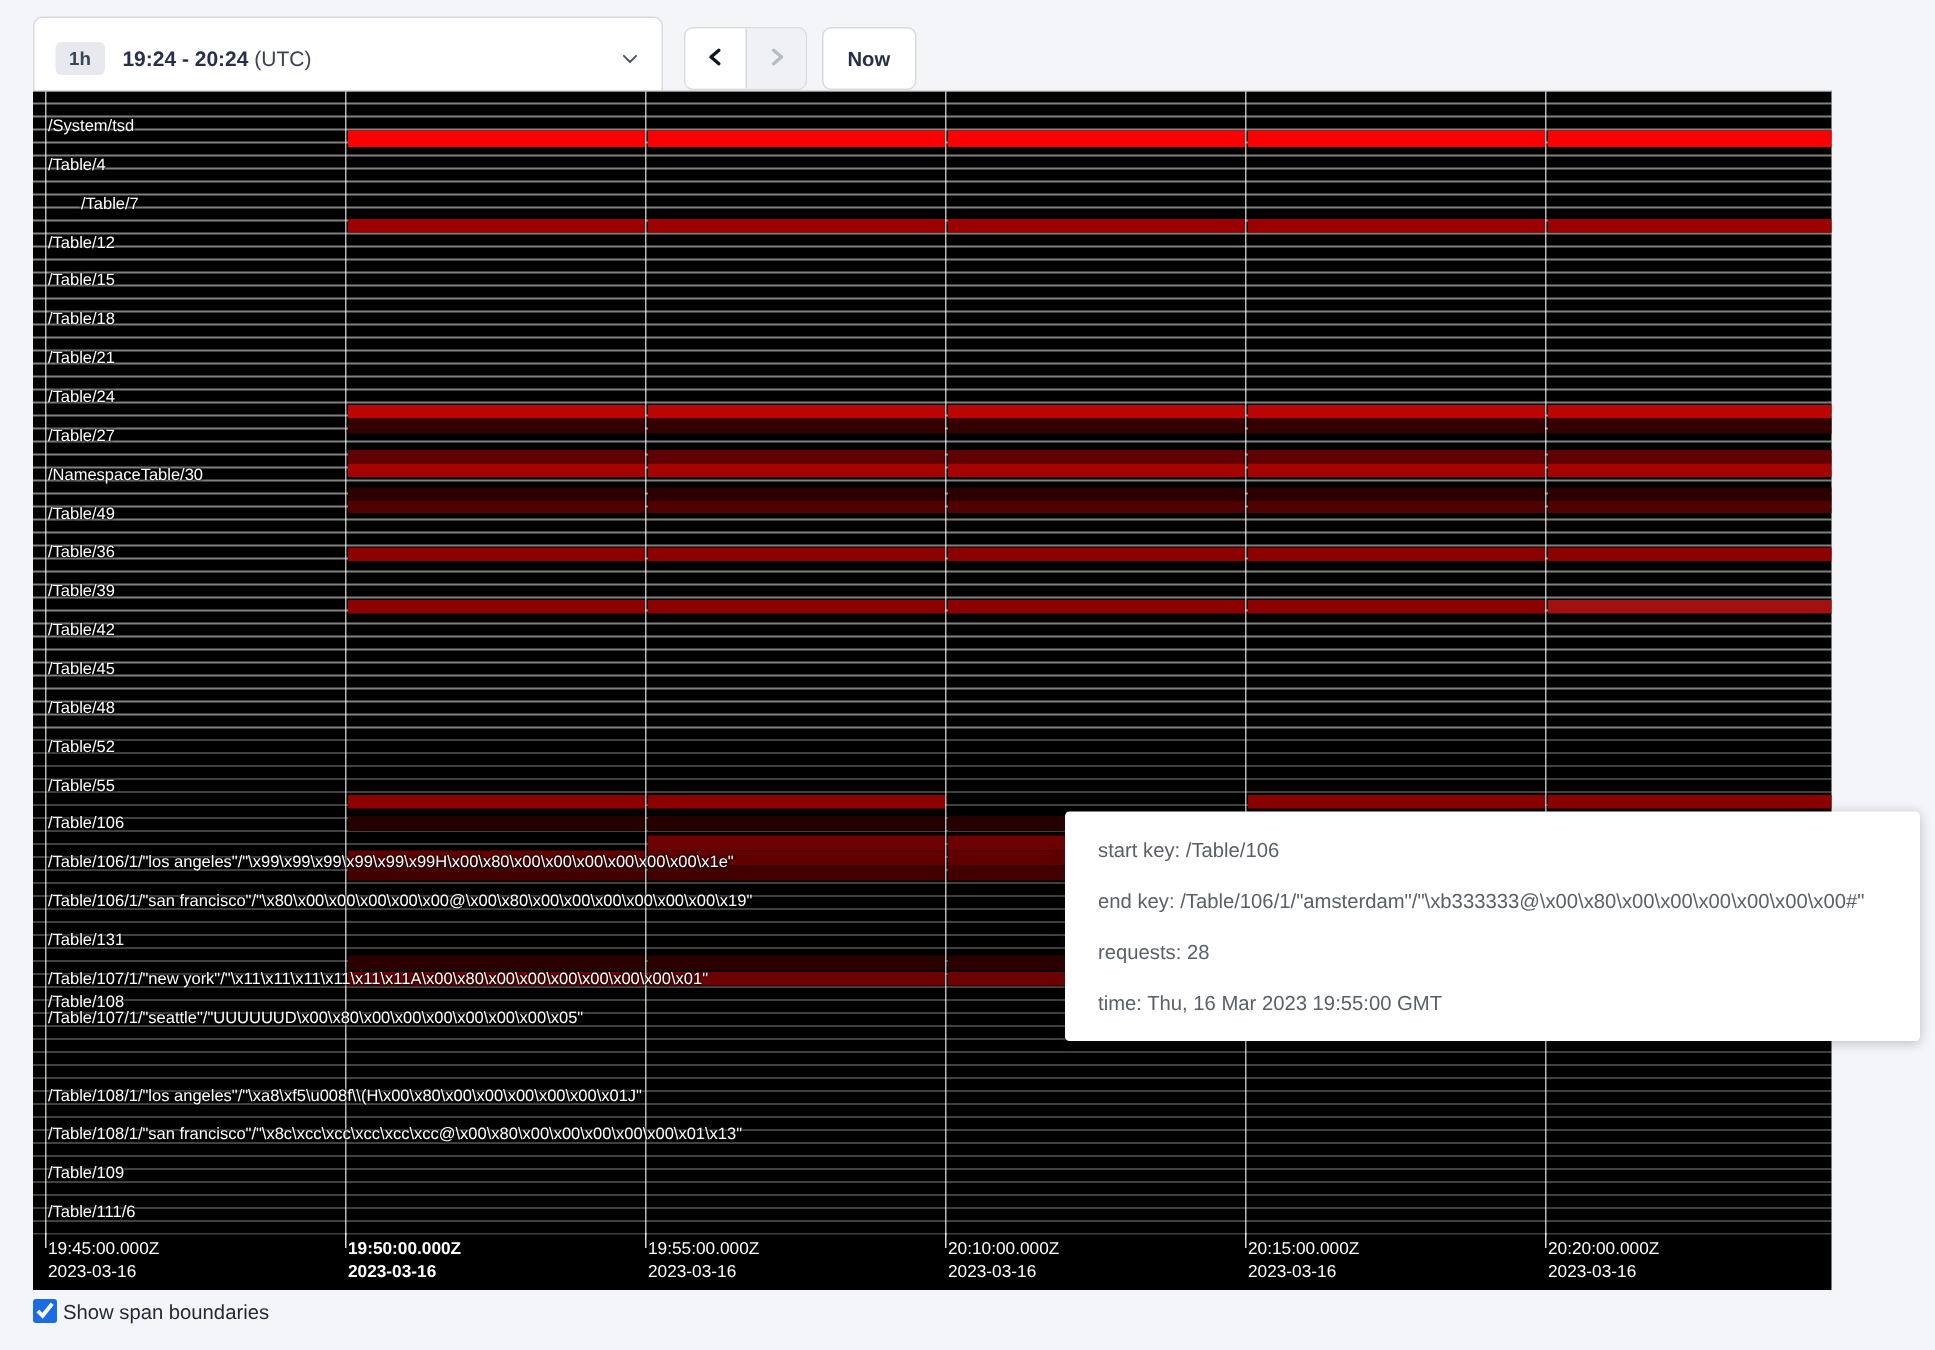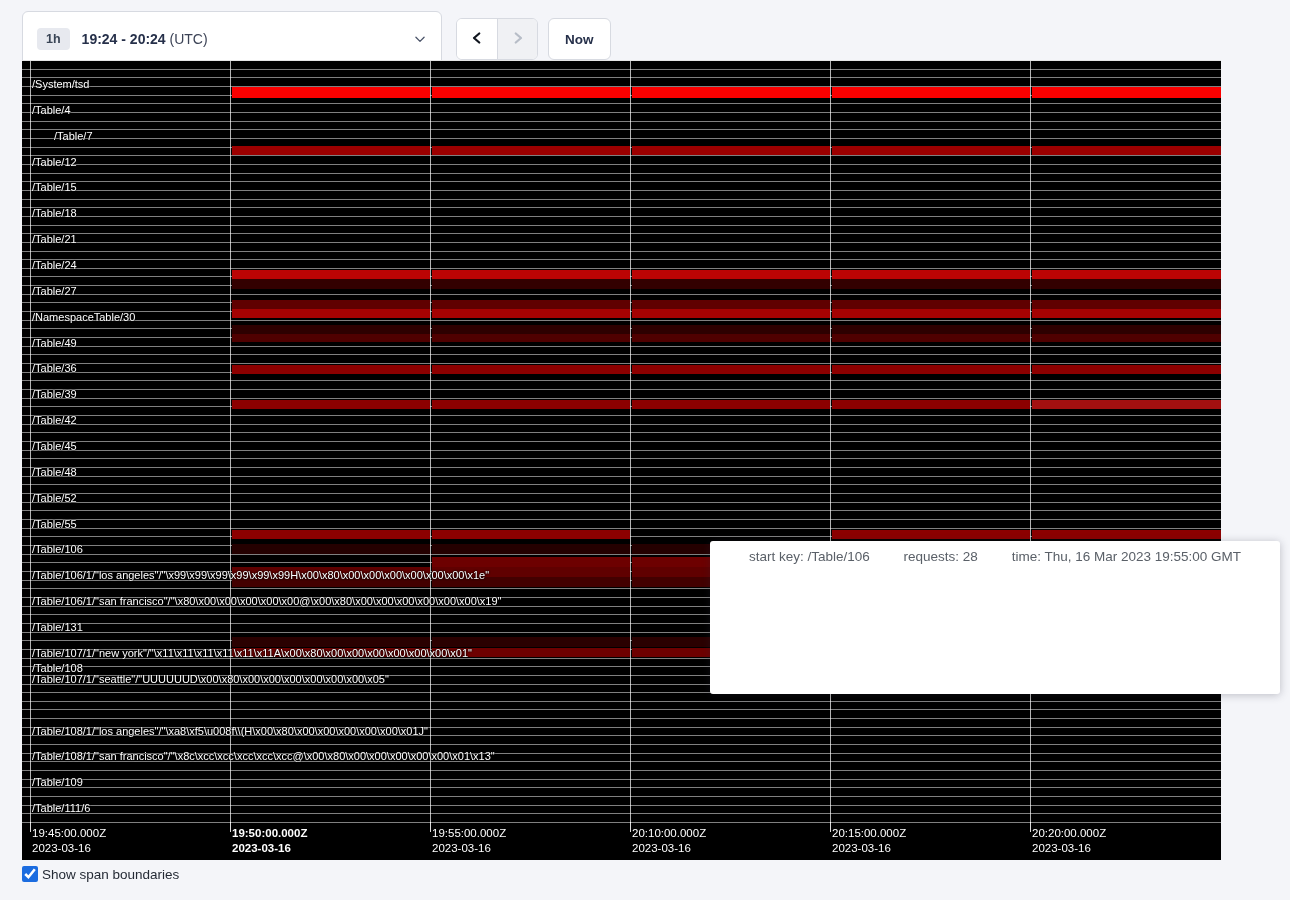--- a/index.html
+++ b/index.html
@@ -32,21 +32,21 @@
   .band-seg{position:absolute;}
   .gridline{position:absolute;top:0;width:1px;height:762px;background:rgba(255,255,255,.7);}
   .tick{position:absolute;top:762px;width:1px;height:10px;background:rgba(255,255,255,.85);}
   .span-label{position:absolute;left:10px;color:#fff;font-size:11px;line-height:12px;white-space:nowrap;
     text-shadow:0 0 2px #000, 0 0 2px #000;}
   .axis-label{position:absolute;top:766px;color:#fff;font-size:11.5px;line-height:15px;white-space:nowrap;}
 
   
   .kv-tooltip{position:absolute;left:688px;top:481px;width:570px;height:153px;background:#fff;border-radius:3px;
     box-shadow:0 1px 8px rgba(40,40,60,.28);box-sizing:border-box;padding:8px 22px;
-    display:flex;flex-direction:row;justify-content:space-around;}
+    display:flex;flex-direction:column;justify-content:space-around;}
   .kv-tooltip div{font-size:13.5px;color:#5a6068;white-space:nowrap;overflow:hidden;}
 
   
   .footer-check{position:absolute;left:22px;top:866px;display:flex;align-items:center;cursor:pointer;}
   .footer-check input{width:16px;height:16px;margin:0 4px 0 0;accent-color:#1b6ce0;cursor:pointer;}
   .footer-check span{font-size:13.5px;color:#242a35;}
 </style>
 </head>
 <body>
 
@@ -231,20 +231,21 @@
           <div>2023-03-16</div>
         </div>
         <div class="axis-label" style="left: 1010px;">
           <div>20:20:00.000Z</div>
           <div>2023-03-16</div>
         </div>
       </div>
 
     <div class="kv-tooltip">
       <div>start key: /Table/106</div>
+      <div>end key: /Table/106/1/"amsterdam"/"\xb333333@\x00\x80\x00\x00\x00\x00\x00\x00#"</div>
       <div>requests: 28</div>
       <div>time: Thu, 16 Mar 2023 19:55:00 GMT</div>
     </div>
   </div>
 
   <label class="footer-check">
     <input type="checkbox" checked="" style="">
     <span>Show span boundaries</span>
   </label>
 

